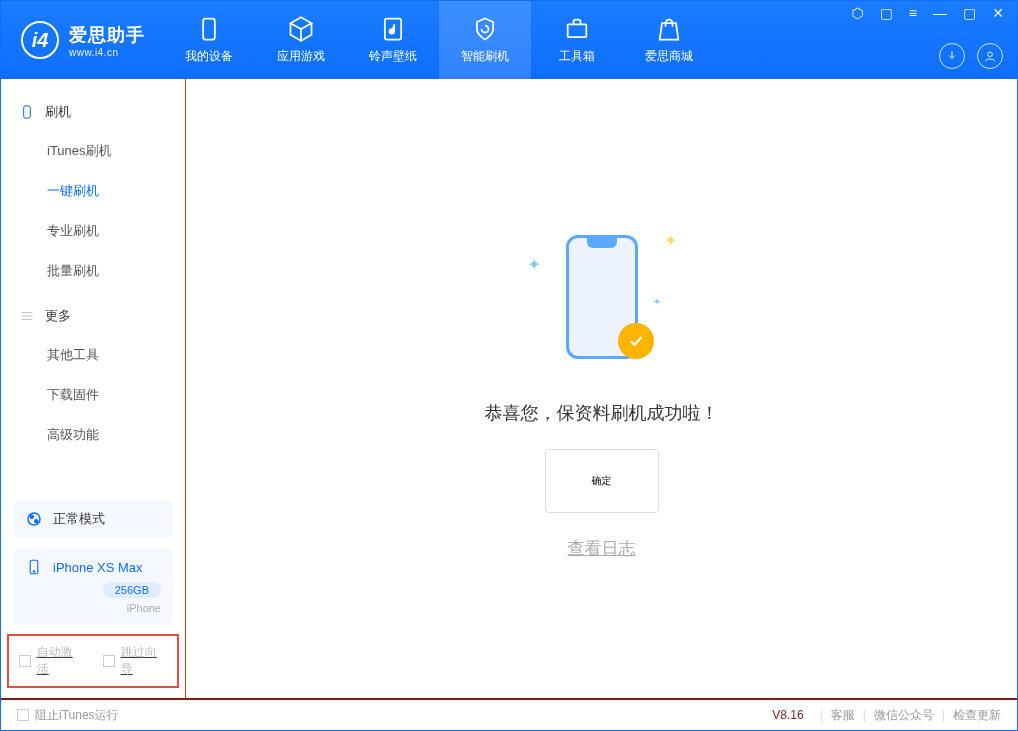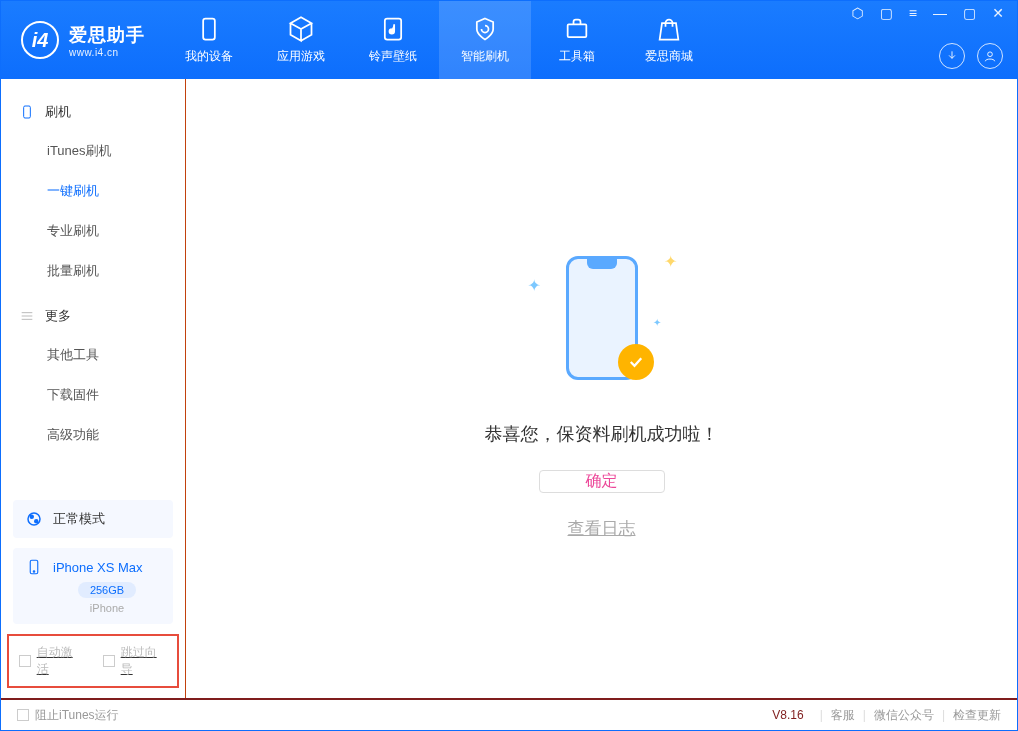--- a/index.html
+++ b/index.html
@@ -30,21 +30,21 @@
 .side-group { margin-bottom: 6px; }
 .side-head { display: flex; align-items: center; padding: 10px 18px; color: #333; font-weight: 500; }
 .side-head svg { width: 16px; height: 16px; margin-right: 10px; }
 .side-item { padding: 11px 18px 11px 46px; color: #555; cursor: pointer; font-size: 13px; }
 .side-item.active { color: #0d6efd; }
 
 .device-panels { padding: 0 12px; }
 .panel { background: #f5f8ff; border-radius: 4px; padding: 10px 12px; margin-bottom: 10px; display: flex; align-items: center; }
 .panel svg { width: 18px; height: 18px; margin-right: 10px; flex-shrink: 0; }
 .panel-title { color: #333; font-size: 13px; }
-.dev-details { flex-direction: column; align-items: center; }
+.dev-details { flex-direction: column; align-items: flex-end; }
 .dev-row { display: flex; align-items: center; width: 100%; }
 .dev-name { color: #0d6efd; font-weight: 500; font-size: 13px; }
 .dev-storage { display: inline-block; background: #e1ecff; color: #0d6efd; padding: 2px 12px; border-radius: 10px; font-size: 11px; margin: 6px 0 4px 28px; }
 .dev-type { color: #aaa; font-size: 11px; margin-left: 28px; }
 
 .check-row { border: 2px solid #e74c3c; padding: 8px 10px; margin: 0 6px 10px 6px; display: flex; gap: 20px; align-items: center; text-decoration: underline; }
 .chk { display: inline-flex; align-items: center; gap: 6px; color: #bbb; font-size: 12px; cursor: pointer; }
 .chk-box { width: 12px; height: 12px; border: 1px solid #ccc; display: inline-block; }
 
 
@@ -52,21 +52,21 @@
 .illus { width: 160px; height: 160px; position: relative; display: flex; align-items: center; justify-content: center; }
 .phone { width: 72px; height: 124px; border: 3px solid #5aa9ff; border-radius: 12px; background: #eaf3ff; position: relative; }
 .phone::before { content: ""; position: absolute; top: 0; left: 50%; transform: translateX(-50%); width: 30px; height: 10px; background: #5aa9ff; border-radius: 0 0 6px 6px; }
 .check-badge { position: absolute; right: 28px; bottom: 18px; width: 36px; height: 36px; background: #ffb400; border-radius: 50%; display: flex; align-items: center; justify-content: center; }
 .check-badge svg { width: 18px; height: 18px; stroke: #fff; fill: none; stroke-width: 3; }
 .spark { position: absolute; font-size: 16px; }
 .spark.s1 { left: 6px; top: 38px; color: #7cc8ff; }
 .spark.s2 { right: 4px; top: 14px; color: #ffd86b; }
 .spark.s3 { right: 20px; bottom: 70px; color: #7cc8ff; font-size: 10px; }
 .msg { font-size: 18px; color: #333; font-weight: 500; }
-.btn-ok { padding: 0 46px; border: 1px solid #ddd; background: #fff; border-radius: 4px; cursor: pointer; font-size: 16px; color: #ec4899; }
+.btn-ok { padding: 24px 46px; border: 1px solid #ddd; background: #fff; border-radius: 4px; cursor: pointer; font-size: 10px; color: #000000; }
 .view-log { color: #aaa; font-size: 17px; cursor: pointer; text-decoration: underline; }
 
 
 .footer { height: 32px; border-top: 2px solid #7f1d1d; display: flex; align-items: center; padding: 0 16px; font-size: 12px; color: #999; }
 .footer .chk { color: #999; }
 .footer-right { margin-left: auto; display: flex; align-items: center; gap: 8px; }
 .footer-right .sep { color: #ddd; }
 .footer-right a { color: #999; text-decoration: none; cursor: pointer; }
 .ver { color: #7f1d1d; margin-right: 8px; }
 </style>

